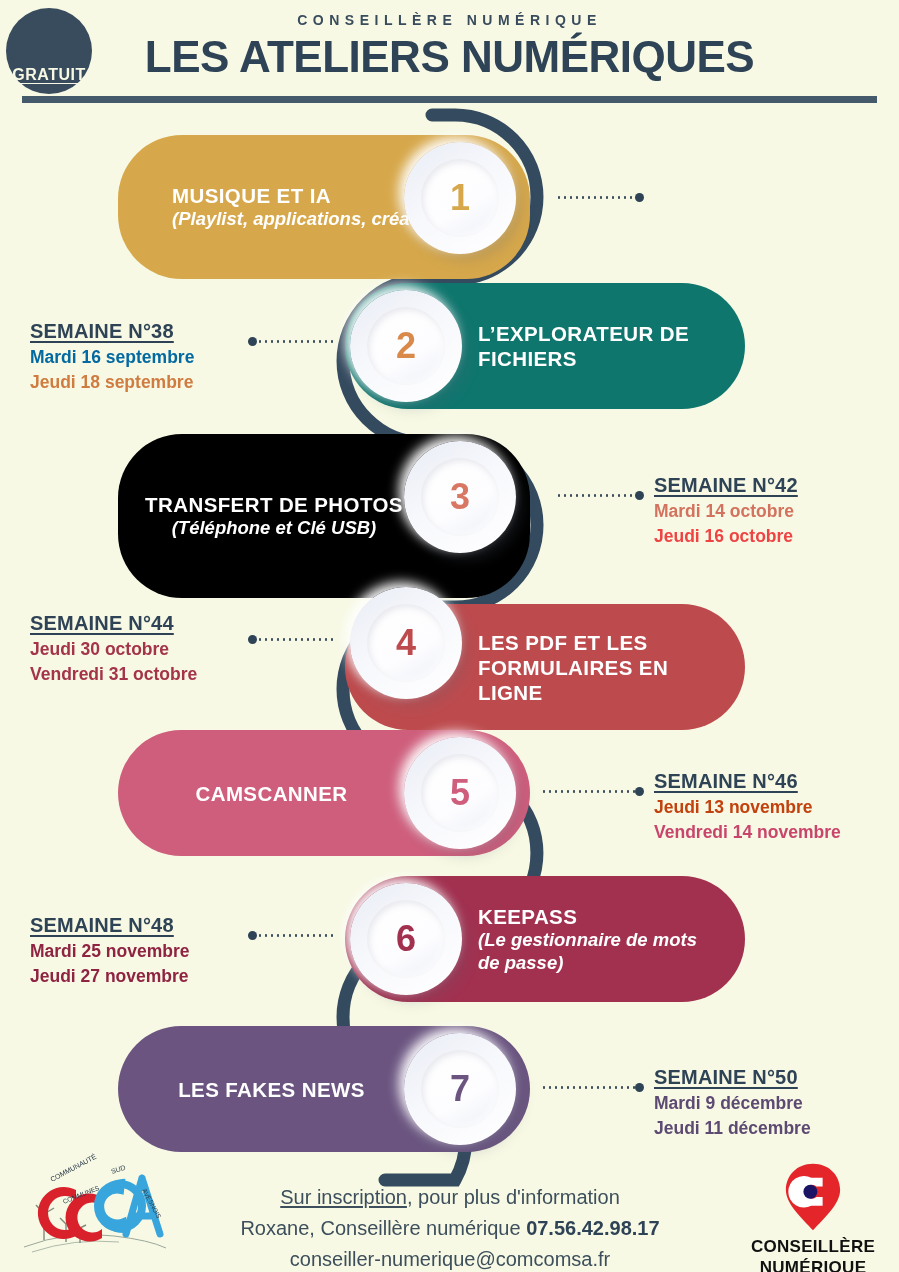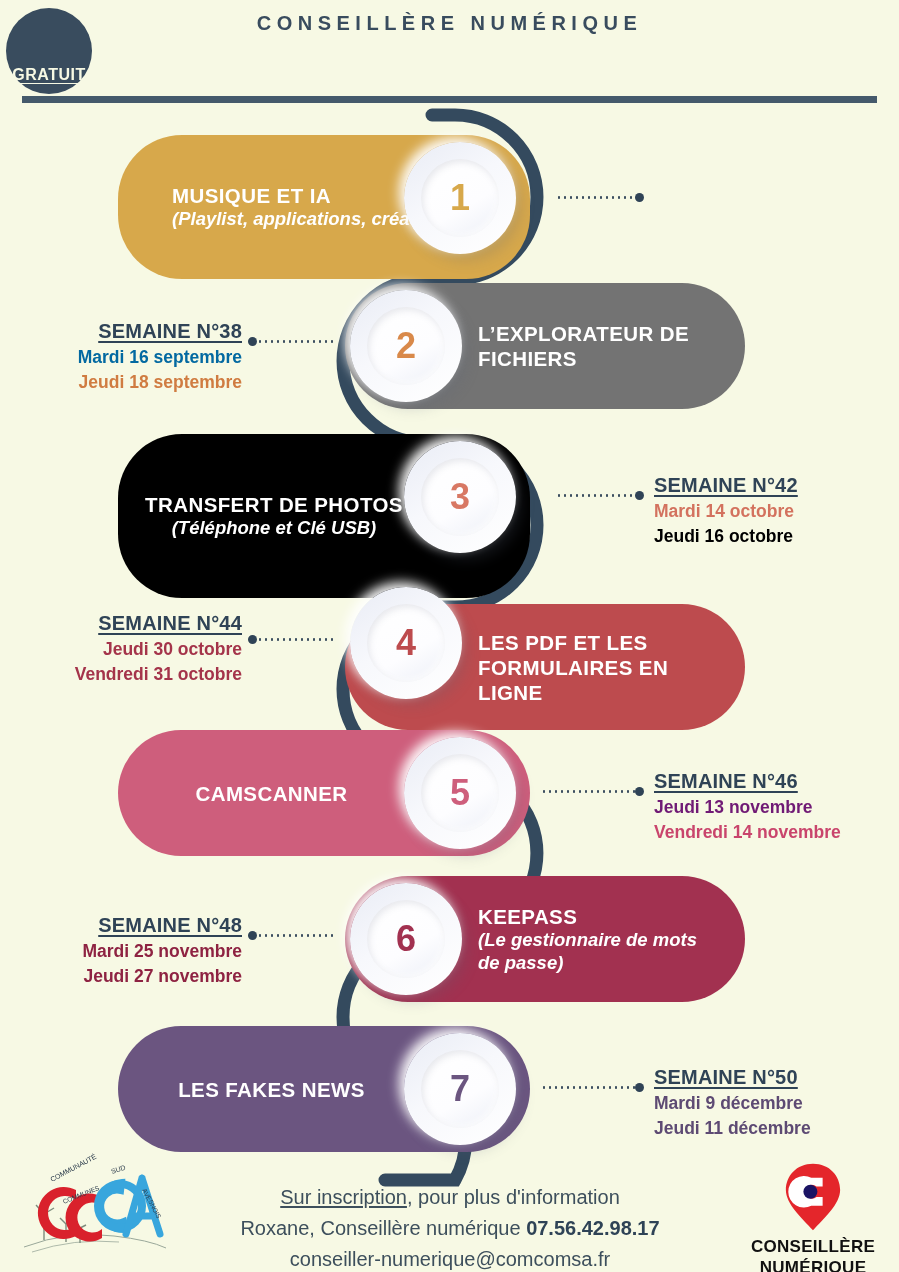--- a/index.html
+++ b/index.html
@@ -21,21 +21,21 @@
   }
   .gratuit-badge span{
     color:#f7f9e4; font-size:16px; font-weight:bold;
     letter-spacing:.5px; text-decoration:underline;
     text-underline-offset:3px;
     margin-top:48px;
   }
   .kicker{
     position:absolute; top:12px; left:0; width:899px;
     text-align:center; color:#394c5e;
-    font-size:20px; letter-spacing:5.5px; font-weight:600;
+    font-size:14px; letter-spacing:5.5px; font-weight:600;
   }
   .main-title{
     position:absolute; top:32px; left:0; width:899px;
     text-align:center; color:#2f4356;
     font-size:44px; font-weight:bold; letter-spacing:-0.5px;
   }
   .title-rule{
     position:absolute; left:22px; top:96px;
     width:855px; height:7px; background:#455a6b;
   }
@@ -66,21 +66,21 @@
     width:78px; height:78px; border-radius:50%;
     background:linear-gradient(150deg,#ffffff 0%,#fdfdff 60%,#eceff7 100%);
     box-shadow: inset 2px 3px 7px rgba(120,130,150,.18),
                 inset -2px -2px 6px rgba(255,255,255,.9);
     display:flex; align-items:center; justify-content:center;
   }
   .medallion-num{ font-size:36px; font-weight:bold; line-height:1; }
 
   
   .dates{ position:absolute; }
-  .dates.left{ text-align:right; }
+  .dates.left{ }
   .dates.right{ text-align:left; }
   .week{
     color:#2f4356; font-size:20px; font-weight:bold;
     text-decoration:underline; text-underline-offset:3px;
     white-space:nowrap; letter-spacing:.2px;
   }
   .dayline{ font-size:17.5px; font-weight:bold; white-space:nowrap; margin-top:4px; }
 
   
   .connector{ position:absolute; height:3px; display:flex; align-items:center; }
@@ -107,20 +107,21 @@
 </style>
 </head>
 <body>
 
 <div id="root">
 
   <div class="gratuit-badge">
     <span>GRATUIT</span>
   </div>
   <div class="kicker">CONSEILLÈRE NUMÉRIQUE</div>
+  <div class="main-title">LES ATELIERS NUMÉRIQUES</div>
   <div class="title-rule"></div>
 
   <svg class="spine" viewBox="0 0 899 1272" width="899" height="1272" fill="none">
     <path d="M 432 115
              L 455 115
              A 82 82 0 0 1 455 279
              L 425 279
              A 82 82 0 0 0 425 443
              L 455 443
              A 82 82 0 0 1 455 607
@@ -144,21 +145,21 @@
   <div class="medallion" style="left:404px; top:142px;">
     <div class="medallion-inner">
       <span class="medallion-num" style="color:#d7a84b">1</span>
     </div>
   </div>
   <div class="connector" style="left:556px; top:196px; width:88px;">
     <div class="conn-dots"></div>
     <div class="conn-dot"></div>
   </div>
 
-  <div class="card right-text" style="left:345px; top:283px; width:400px; height:126px; background:#737373; padding-left:133px;">
+  <div class="card right-text" style="left:345px; top:283px; width:400px; height:126px; background:#0f766e; padding-left:133px;">
     <div class="card-text">
       <div class="card-title" style="max-width:240px">L’EXPLORATEUR DE FICHIERS</div>
       <div class="card-sub"></div>
     </div>
   </div>
   <div class="medallion" style="left:350px; top:290px;">
     <div class="medallion-inner">
       <span class="medallion-num" style="color:#d9894a">2</span>
     </div>
   </div>
@@ -183,21 +184,21 @@
       <span class="medallion-num" style="color:#d87864">3</span>
     </div>
   </div>
   <div class="connector" style="left:556px; top:494px; width:88px;">
     <div class="conn-dots"></div>
     <div class="conn-dot"></div>
   </div>
   <div class="dates right" style="left:654px; top:474px;">
     <div class="week">SEMAINE N°42</div>
     <div class="dayline" style="color:#d3725e">Mardi 14 octobre</div>
-    <div class="dayline" style="color:#000000">Jeudi 16 octobre</div>
+    <div class="dayline" style="color:#ef4444">Jeudi 16 octobre</div>
   </div>
 
   <div class="card right-text" style="left:345px; top:580px; width:400px; height:126px; background:#bd4b4e; padding-left:133px;margin-top:24px;">
     <div class="card-text">
       <div class="card-title" style="max-width:215px">LES PDF ET LES FORMULAIRES EN LIGNE</div>
       <div class="card-sub"></div>
     </div>
   </div>
   <div class="medallion" style="left:350px; top:587px;">
     <div class="medallion-inner">
@@ -224,21 +225,21 @@
     <div class="medallion-inner">
       <span class="medallion-num" style="color:#ce5e7c">5</span>
     </div>
   </div>
   <div class="connector" style="left:541px; top:790px; width:103px;">
     <div class="conn-dots"></div>
     <div class="conn-dot"></div>
   </div>
   <div class="dates right" style="left:654px; top:770px;">
     <div class="week">SEMAINE N°46</div>
-    <div class="dayline" style="color:#701a75">Jeudi 13 novembre</div>
+    <div class="dayline" style="color:#c2410c">Jeudi 13 novembre</div>
     <div class="dayline" style="color:#c9456c">Vendredi 14 novembre</div>
   </div>
 
   <div class="card right-text" style="left:345px; top:876px; width:400px; height:126px; background:#a23150; padding-left:133px;">
     <div class="card-text">
       <div class="card-title">KEEPASS</div>
       <div class="card-sub" style="max-width:230px">(Le gestionnaire de mots de passe)</div>
     </div>
   </div>
   <div class="medallion" style="left:350px; top:883px;">

